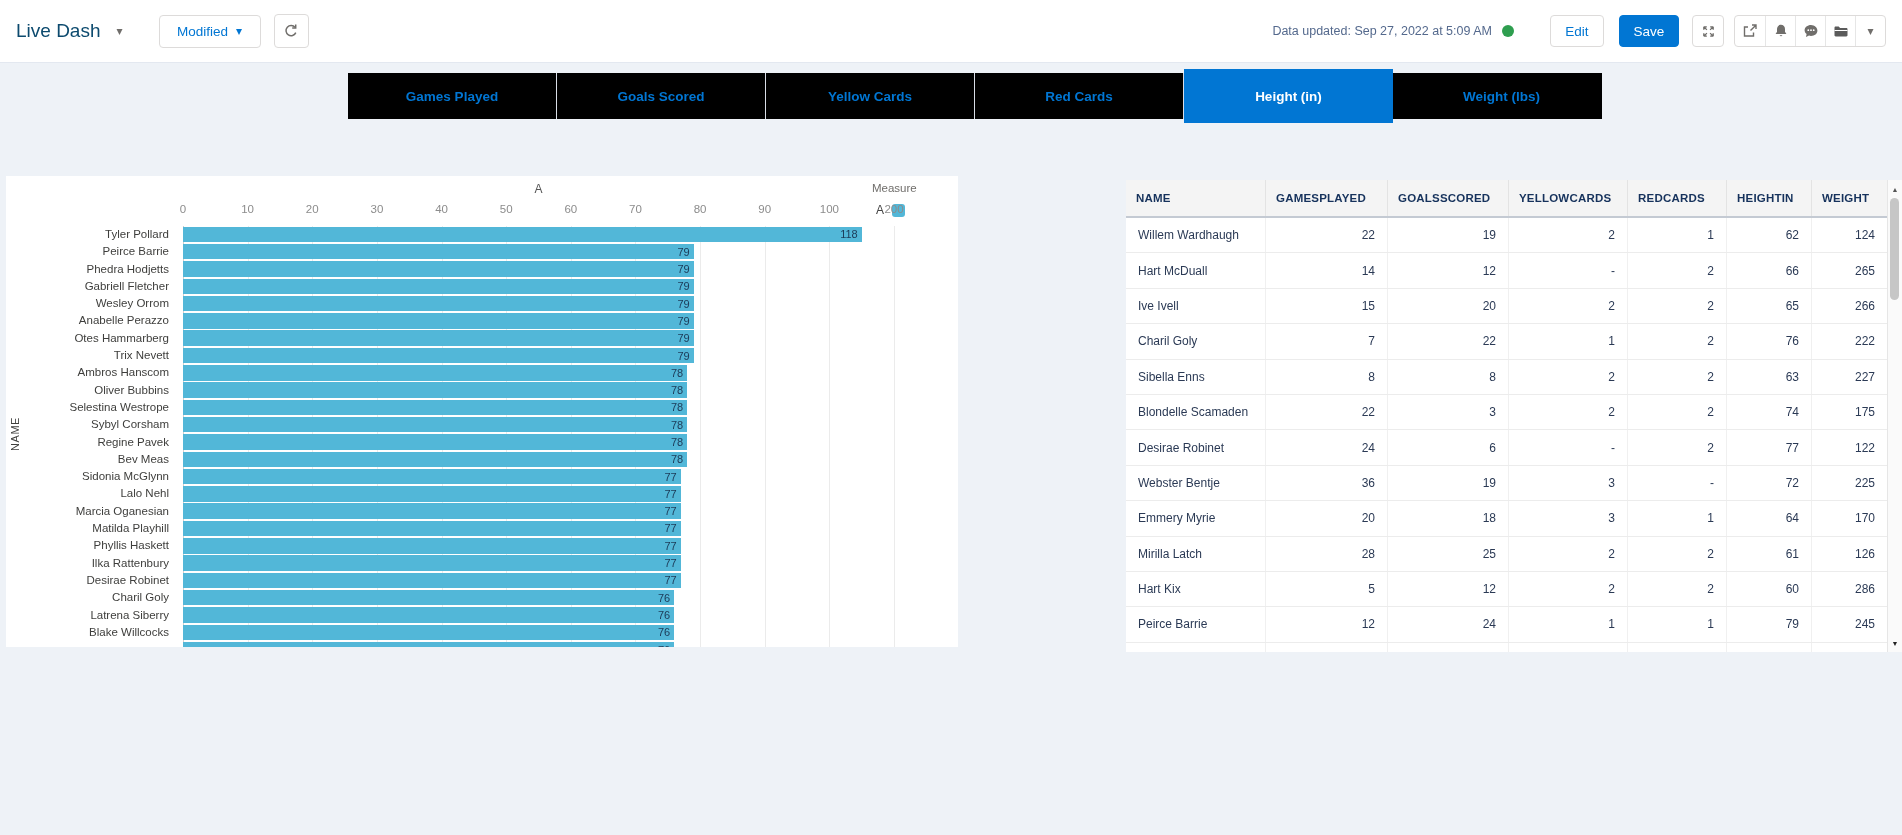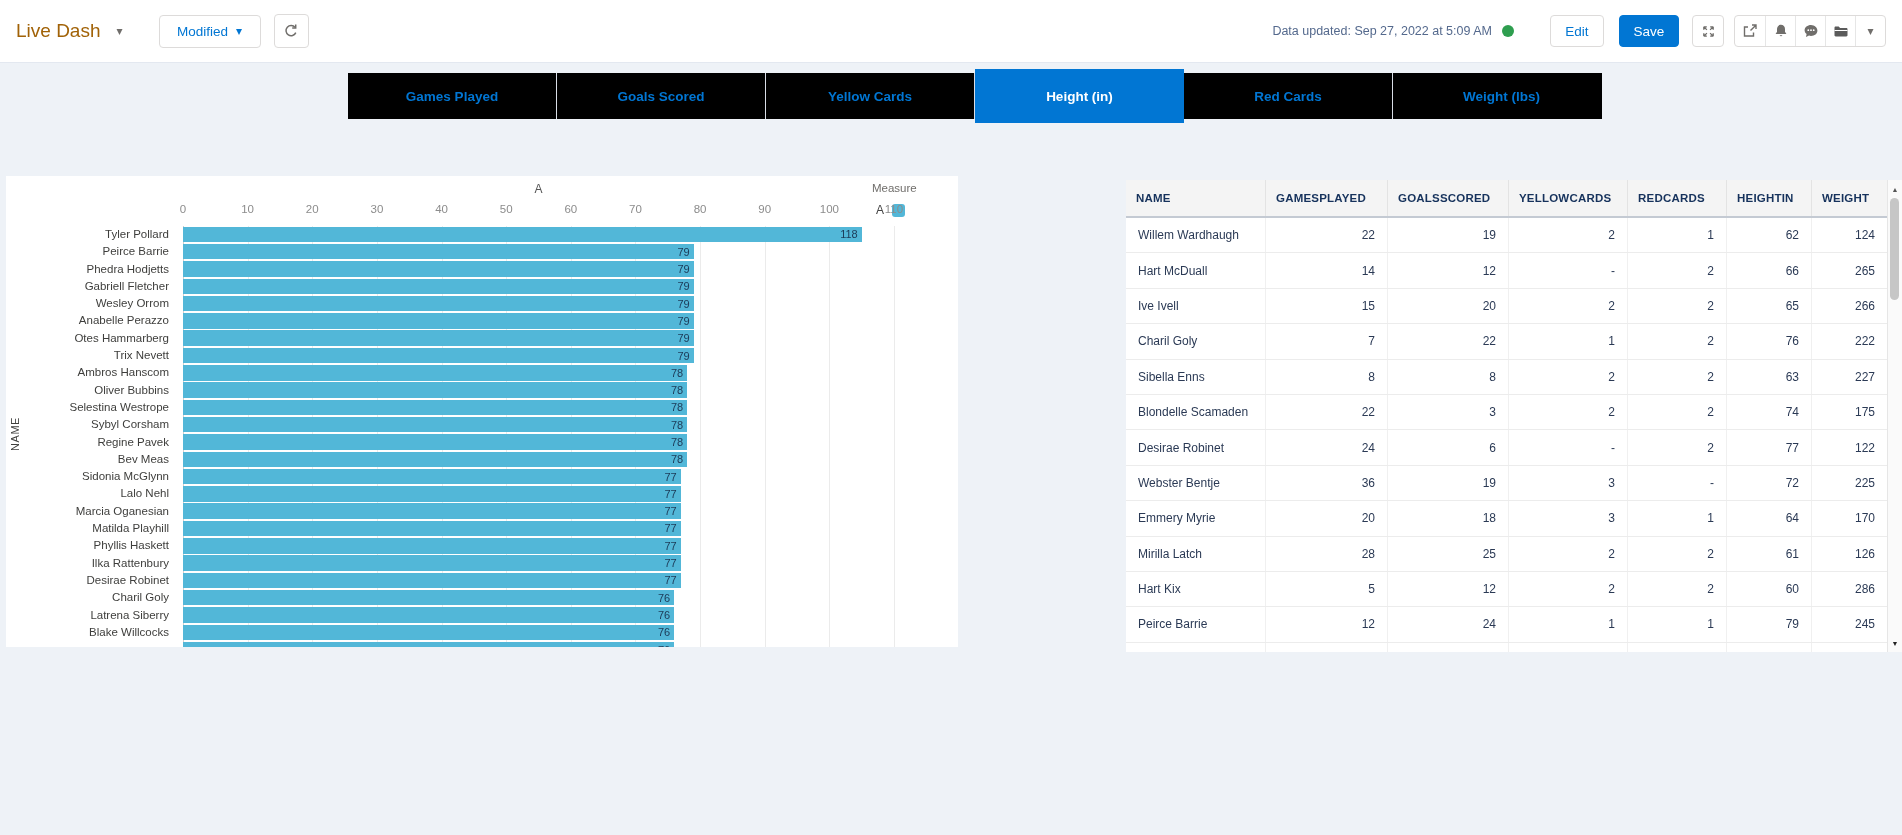--- a/index.html
+++ b/index.html
@@ -9,21 +9,21 @@
     font-family: "Liberation Sans", sans-serif;
     background: #eef2f7;
     overflow: hidden;
   }
   
   .toolbar {
     position:absolute; top:0; left:0; width:1902px; height:63px;
     background:#fff; border-bottom:1px solid #e3e8f0;
     display:flex; align-items:center; padding:0 16px;
   }
-  .app-title { font-size:19px; color:#a16207; }
+  .app-title { font-size:19px; color:#0c4a6e; }
   .caret { color:#706e6b; font-size:12px; line-height:1; }
   .caret.blue { color:#0176d3; }
   .title-caret { margin-left:16px; }
   .btn {
     display:inline-flex; align-items:center; justify-content:center; gap:8px;
     border:1px solid #dddbda; border-radius:4px; background:#fff;
     color:#0176d3; font-size:13.5px; height:32px; cursor:pointer;
     font-family:"Liberation Sans",sans-serif;
   }
   .btn-modified { margin-left:36px; width:102px; height:33px; }
@@ -167,22 +167,22 @@
         <span class="caret">▾</span>
       </div>
     </div>
   </div>
 </div>
 
 <div class="tab-bar">
     <div class="tab">Games Played</div>
     <div class="tab">Goals Scored</div>
     <div class="tab">Yellow Cards</div>
+    <div class="tab">Red Cards</div>
     <div class="tab active">Height (in)</div>
-    <div class="tab">Red Cards</div>
     <div class="tab">Weight (lbs)</div>
   </div>
 
 <div class="chart-panel">
   <div class="chart-title">A</div>
   <div class="legend">
     <div class="legend-title">Measure</div>
     <div class="legend-entry">
       <span>A</span>
       <span class="swatch" style="background: rgb(82, 183, 216);"></span>
@@ -193,21 +193,21 @@
       <span class="tick" style="left: 9.09091%;">10</span>
       <span class="tick" style="left: 18.1818%;">20</span>
       <span class="tick" style="left: 27.2727%;">30</span>
       <span class="tick" style="left: 36.3636%;">40</span>
       <span class="tick" style="left: 45.4545%;">50</span>
       <span class="tick" style="left: 54.5455%;">60</span>
       <span class="tick" style="left: 63.6364%;">70</span>
       <span class="tick" style="left: 72.7273%;">80</span>
       <span class="tick" style="left: 81.8182%;">90</span>
       <span class="tick" style="left: 90.9091%; text-align: center;">100</span>
-      <span class="tick" style="left: 100%;">110</span>
+      <span class="tick" style="left: 100%;">200</span>
     </div>
   <div class="plot">
     <div id="gridlines">
         <div class="gridline zero" style="left: 0%;"></div>
         <div class="gridline" style="left: 9.09091%;"></div>
         <div class="gridline" style="left: 18.1818%;"></div>
         <div class="gridline" style="left: 27.2727%;"></div>
         <div class="gridline" style="left: 36.3636%;"></div>
         <div class="gridline" style="left: 45.4545%;"></div>
         <div class="gridline" style="left: 54.5455%;"></div>

